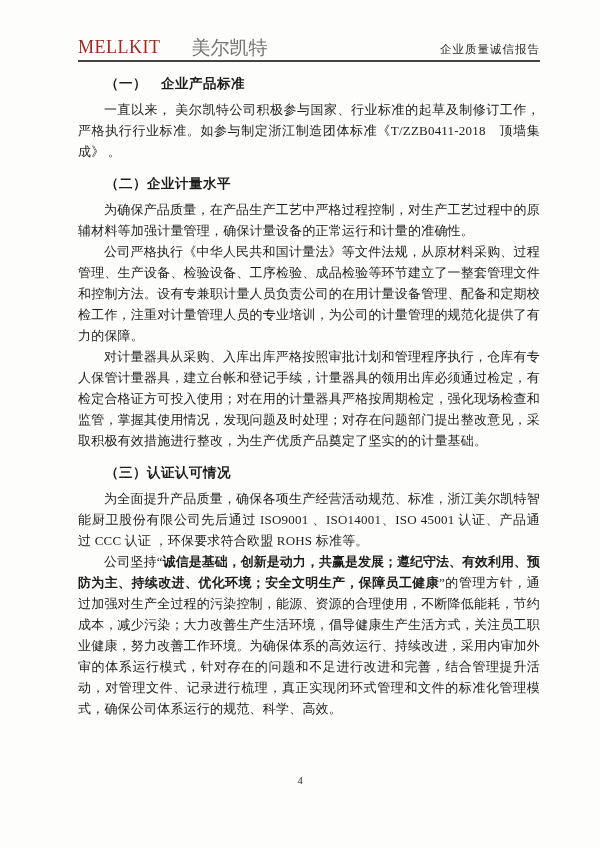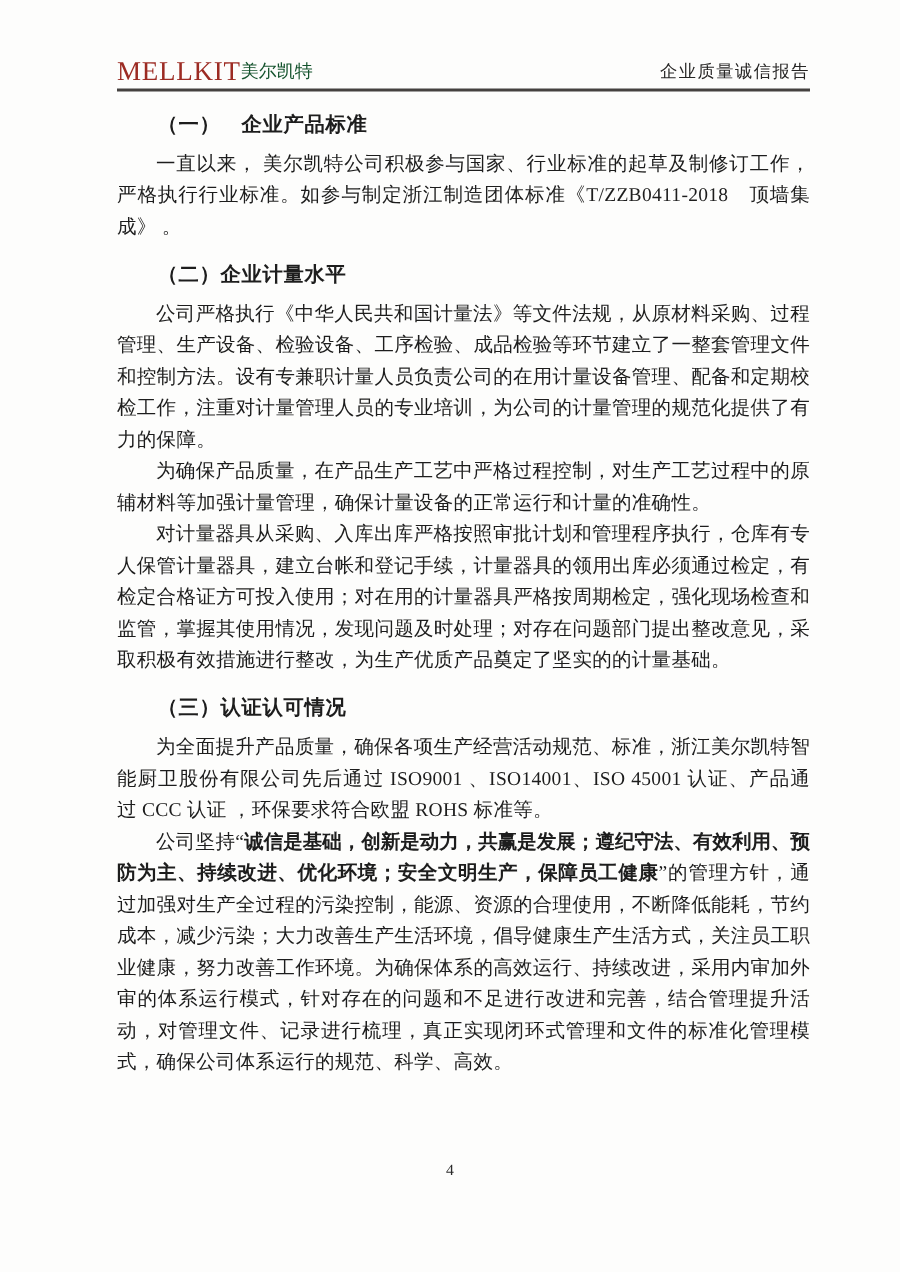--- a/index.html
+++ b/index.html
@@ -21,33 +21,34 @@
   
   .header {
     display: flex;
     justify-content: space-between;
     align-items: flex-end;
     border-bottom: 2px solid #454240;
     padding-bottom: 3px;
   }
   .brand {
     display: flex;
-    align-items: center;
+    align-items: flex-start;
     white-space: nowrap;
+    gap: 12px;
   }
   .brand-en {
     font-size: 18px;
     color: #9c2b23;
     letter-spacing: 0.5px;
     line-height: 1;
   }
   .brand-cn {
-    font-size: 12px;
-    color: #14532d;
-    margin-left: 0;
+    font-size: 19px;
+    color: #737373;
+    margin-left: 19px;
     line-height: 1;
   }
   .report-title {
     font-size: 11.5px;
     color: #262524;
     letter-spacing: 1px;
     line-height: 1;
     padding-bottom: 2px;
   }
   
@@ -100,22 +101,22 @@
       <span class="brand-cn">美尔凯特</span>
     </div>
     <div class="report-title">企业质量诚信报告</div>
   </div>
 
 
   <h2 class="section-heading">（一）　企业产品标准</h2>
   <p class="para">一直以来， 美尔凯特公司积极参与国家、行业标准的起草及制修订工作，严格执行行业标准。如参与制定浙江制造团体标准《T/ZZB0411-2018　顶墙集成》 。</p>
 
   <h2 class="section-heading">（二）企业计量水平</h2>
+  <p class="para">为确保产品质量，在产品生产工艺中严格过程控制，对生产工艺过程中的原辅材料等加强计量管理，确保计量设备的正常运行和计量的准确性。</p>
   <p class="para">公司严格执行《中华人民共和国计量法》等文件法规，从原材料采购、过程管理、生产设备、检验设备、工序检验、成品检验等环节建立了一整套管理文件和控制方法。设有专兼职计量人员负责公司的在用计量设备管理、配备和定期校检工作，注重对计量管理人员的专业培训，为公司的计量管理的规范化提供了有力的保障。</p>
-  <p class="para">为确保产品质量，在产品生产工艺中严格过程控制，对生产工艺过程中的原辅材料等加强计量管理，确保计量设备的正常运行和计量的准确性。</p>
   <p class="para">对计量器具从采购、入库出库严格按照审批计划和管理程序执行，仓库有专人保管计量器具，建立台帐和登记手续，计量器具的领用出库必须通过检定，有检定合格证方可投入使用；对在用的计量器具严格按周期检定，强化现场检查和监管，掌握其使用情况，发现问题及时处理；对存在问题部门提出整改意见，采取积极有效措施进行整改，为生产优质产品奠定了坚实的的计量基础。</p>
 
   <h2 class="section-heading more-space">（三）认证认可情况</h2>
   <p class="para">为全面提升产品质量，确保各项生产经营活动规范、标准，浙江美尔凯特智能厨卫股份有限公司先后通过 ISO9001 、ISO14001、ISO 45001 认证、产品通过 CCC 认证 ，环保要求符合欧盟 ROHS 标准等。</p>
   <p class="para"><span>公司坚持“</span><b>诚信是基础，创新是动力，共赢是发展；遵纪守法、有效利用、预防为主、持续改进、优化环境；安全文明生产，保障员工健康</b><span>”的管理方针，通过加强对生产全过程的污染控制，能源、资源的合理使用，不断降低能耗，节约成本，减少污染；大力改善生产生活环境，倡导健康生产生活方式，关注员工职业健康，努力改善工作环境。为确保体系的高效运行、持续改进，采用内审加外审的体系运行模式，针对存在的问题和不足进行改进和完善，结合管理提升活动，对管理文件、记录进行梳理，真正实现闭环式管理和文件的标准化管理模式，确保公司体系运行的规范、科学、高效。</span></p>
 
   <div class="page-number">4</div>
 
 </div>
 

